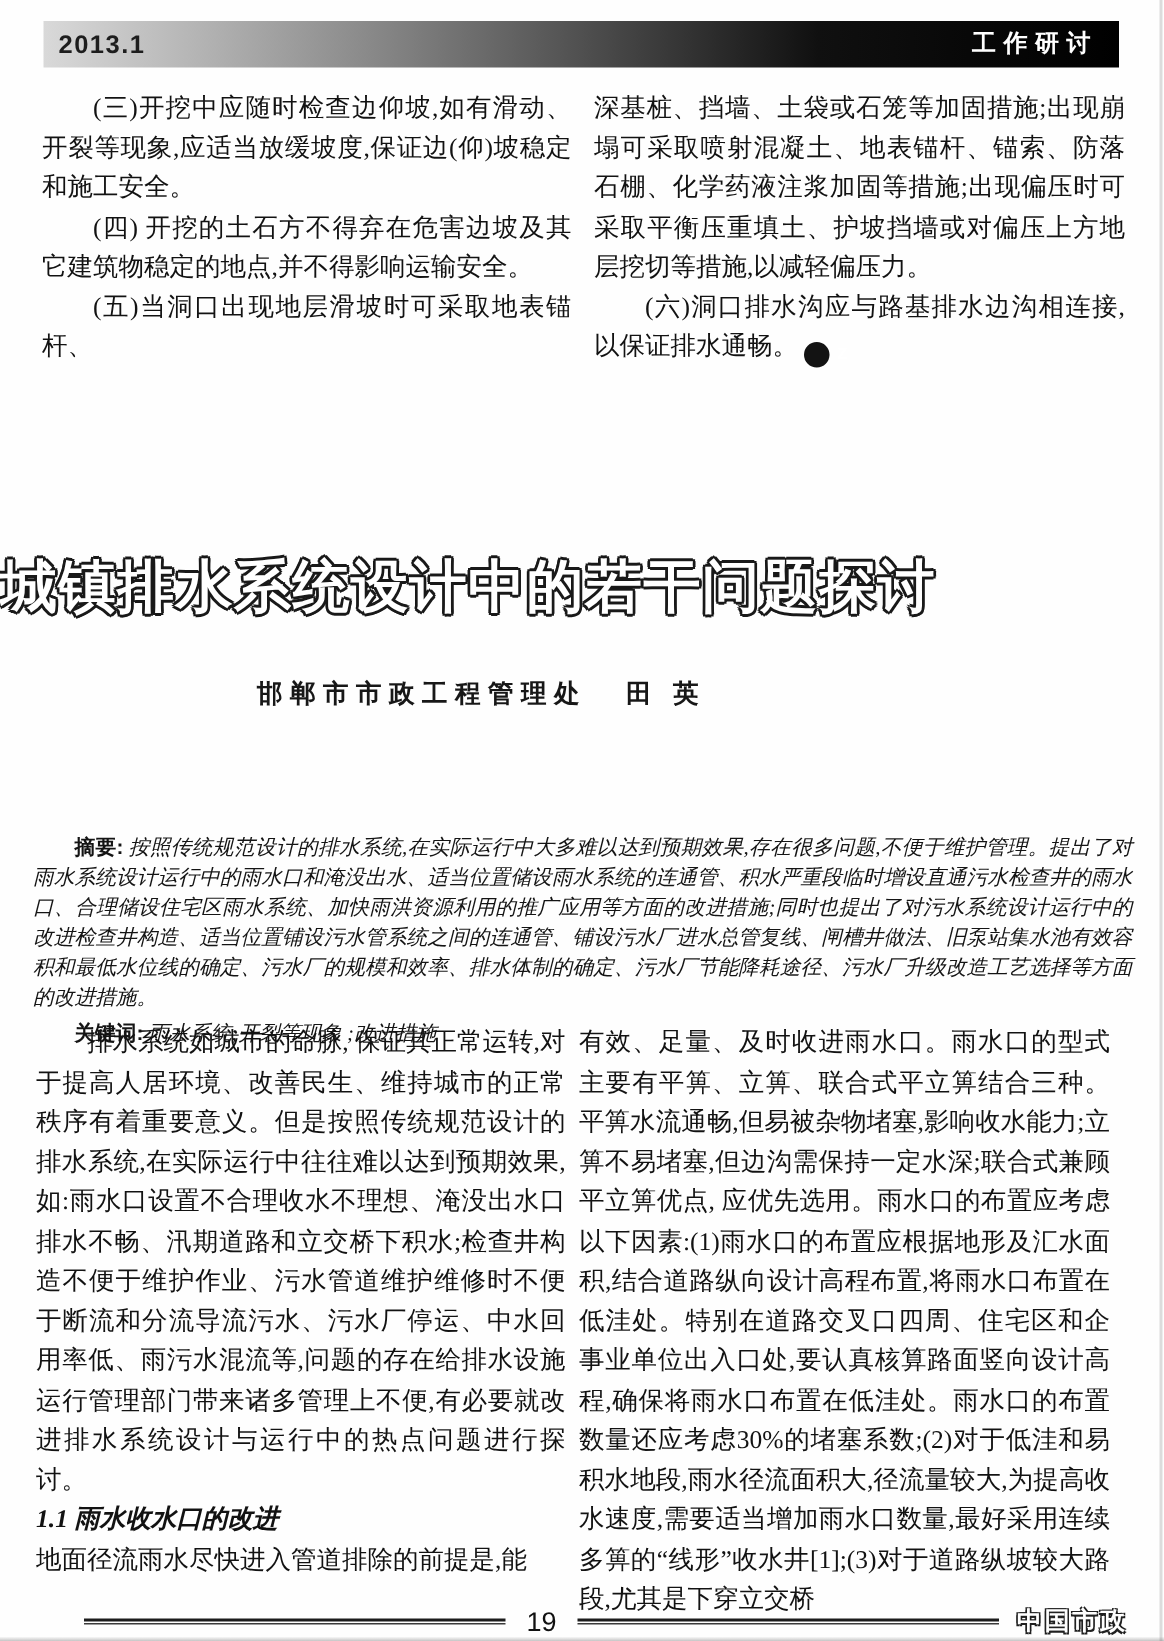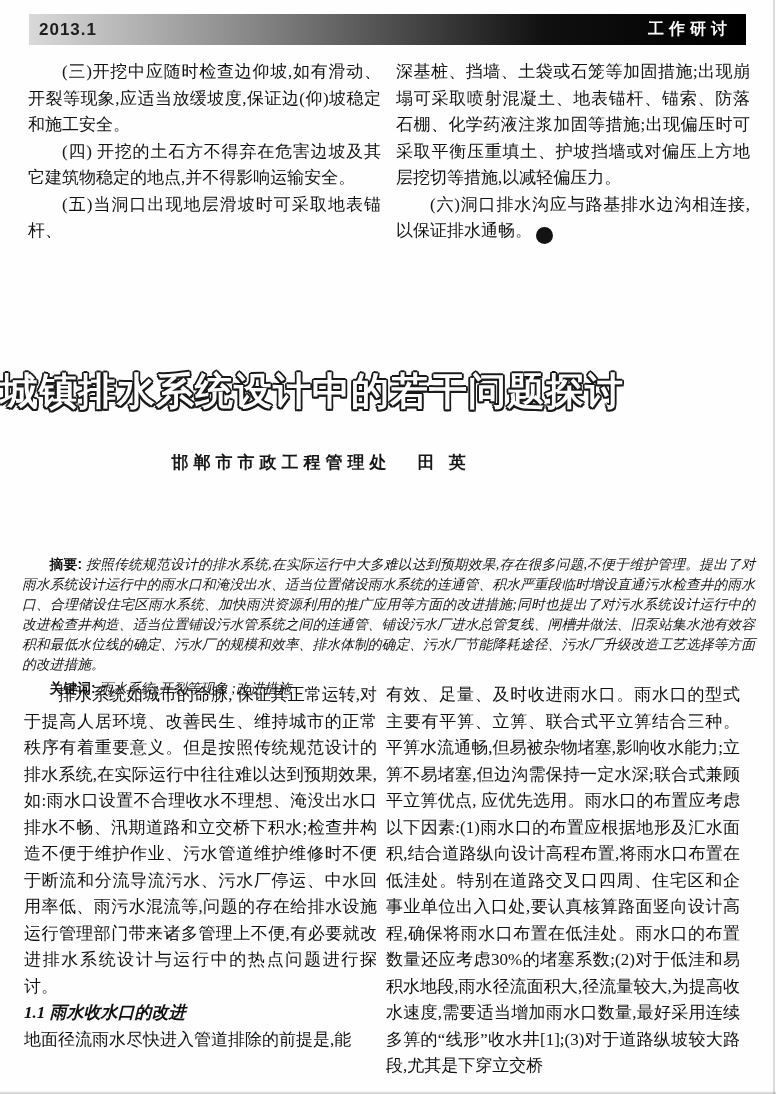--- a/index.html
+++ b/index.html
@@ -123,16 +123,22 @@
     <div class="col-left bodytext">
       <p class="indent">排水系统如城市的命脉, 保证其正常运转,对于提高人居环境、改善民生、维持城市的正常秩序有着重要意义。但是按照传统规范设计的排水系统,在实际运行中往往难以达到预期效果,如:雨水口设置不合理收水不理想、淹没出水口排水不畅、汛期道路和立交桥下积水;检查井构造不便于维护作业、污水管道维护维修时不便于断流和分流导流污水、污水厂停运、中水回用率低、雨污水混流等,问题的存在给排水设施运行管理部门带来诸多管理上不便,有必要就改进排水系统设计与运行中的热点问题进行探讨。</p>
       <p class="h-sub">1.1  雨水收水口的改进</p>
       <p>地面径流雨水尽快进入管道排除的前提是,能</p>
     </div>
     <div class="col-right bodytext">
       <p>有效、足量、及时收进雨水口。雨水口的型式主要有平箅、立箅、联合式平立箅结合三种。平箅水流通畅,但易被杂物堵塞,影响收水能力;立箅不易堵塞,但边沟需保持一定水深;联合式兼顾平立箅优点, 应优先选用。雨水口的布置应考虑以下因素:(1)雨水口的布置应根据地形及汇水面积,结合道路纵向设计高程布置,将雨水口布置在低洼处。特别在道路交叉口四周、住宅区和企事业单位出入口处,要认真核算路面竖向设计高程,确保将雨水口布置在低洼处。雨水口的布置数量还应考虑30%的堵塞系数;(2)对于低洼和易积水地段,雨水径流面积大,径流量较大,为提高收水速度,需要适当增加雨水口数量,最好采用连续多箅的“线形”收水井[1];(3)对于道路纵坡较大路段,尤其是下穿立交桥</p>
     </div>
   </div>
 
+  <div class="footer">
+    <div class="rule left"></div>
+    <span class="page-number">19</span>
+    <div class="rule right"></div>
+    <span class="journal-mark">中国市政</span>
+  </div>
 
   <div class="scan-edge-right"></div>
   <div class="scan-edge-bottom"></div>
 </div>
 
 </body></html>

